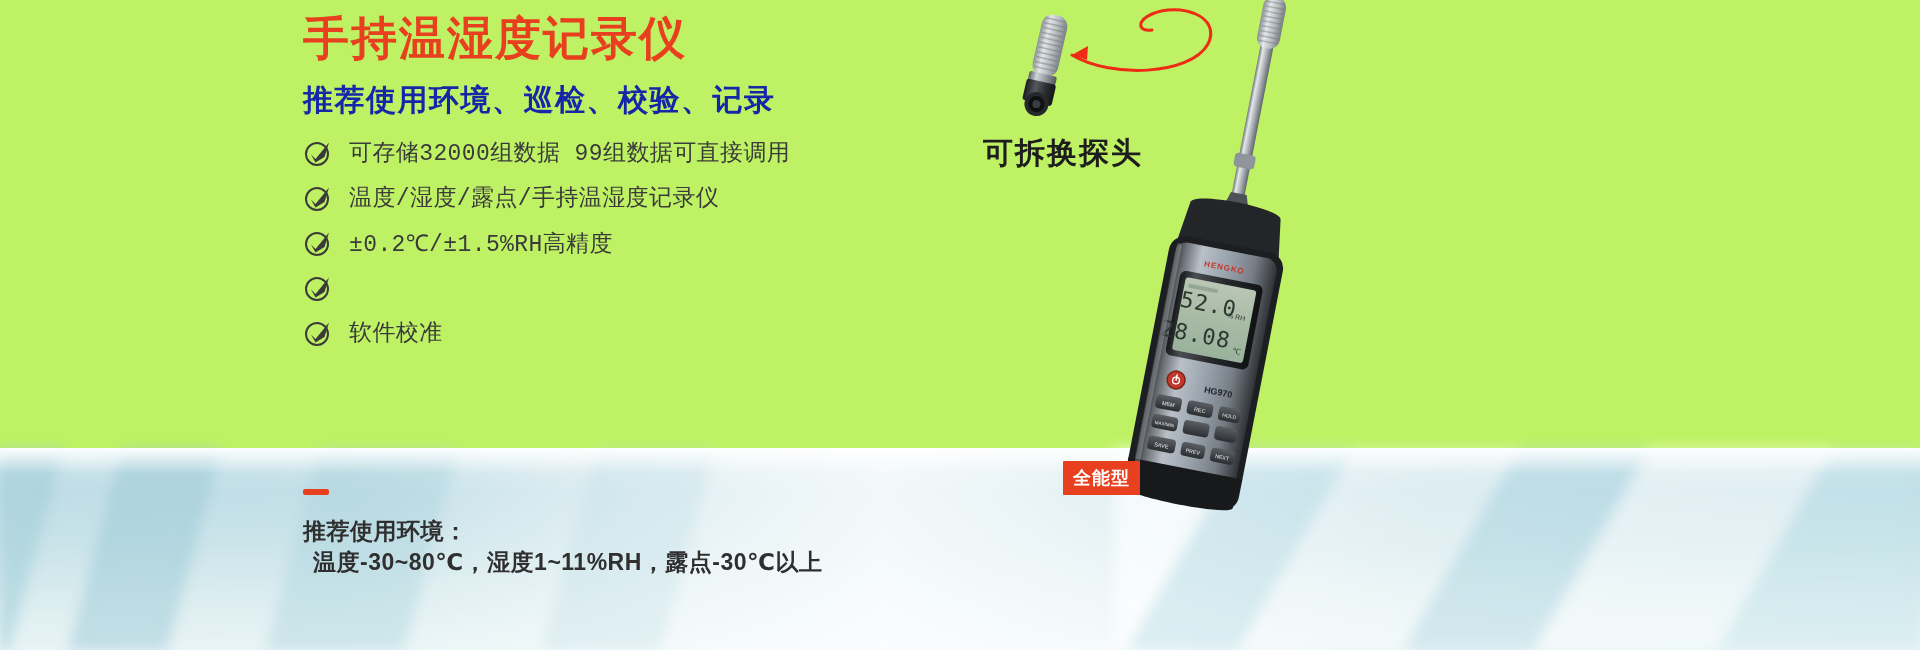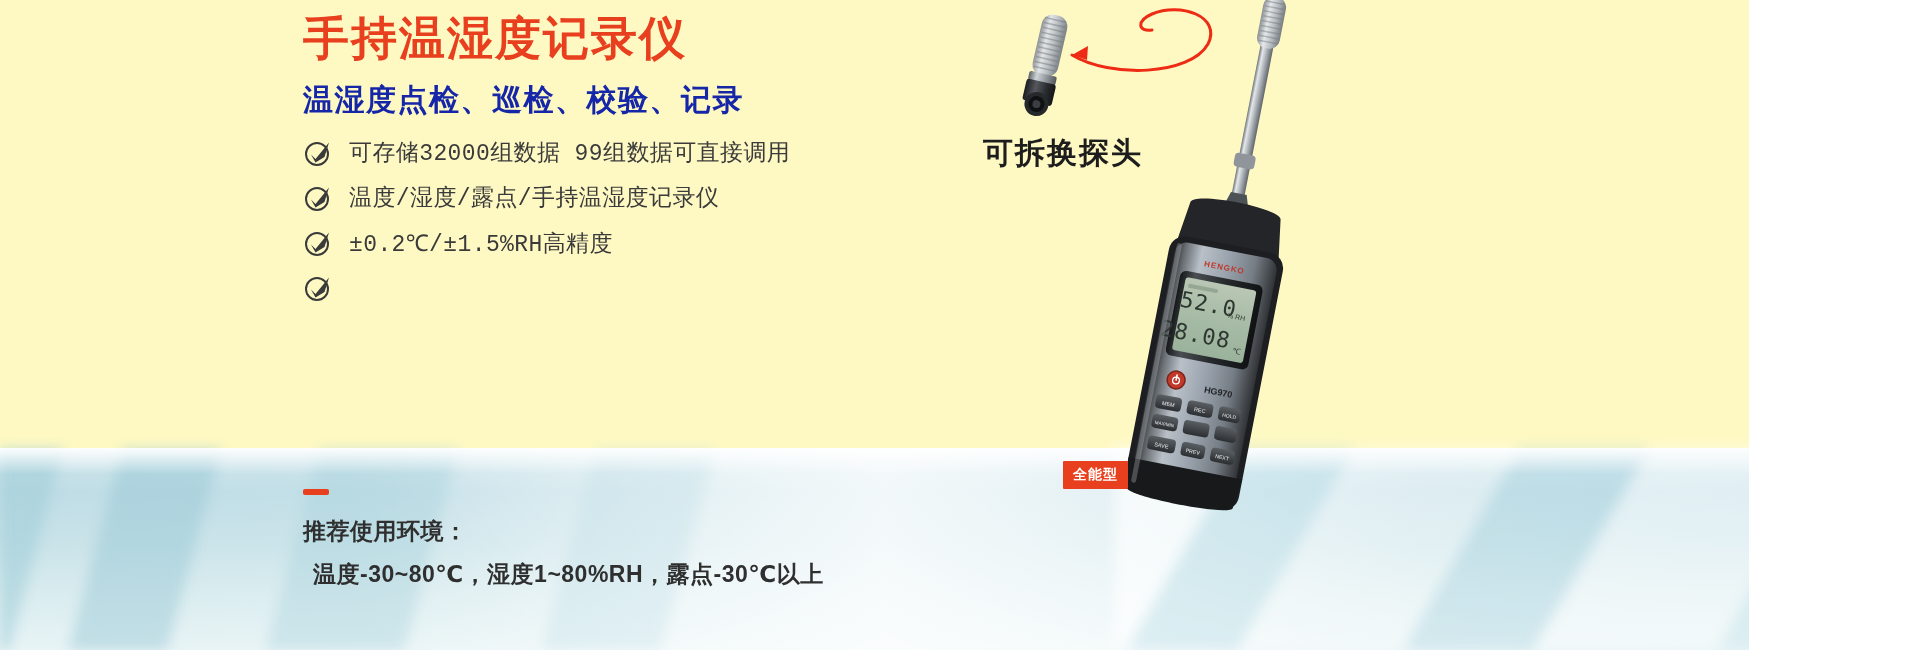--- a/index.html
+++ b/index.html
@@ -1,21 +1,21 @@
 <!DOCTYPE html>
 <html><head>
 <meta charset="utf-8">
 <style>
   html,body{margin:0;padding:0;}
   body{
     width:1920px;height:650px;
     font-family:"Liberation Sans","DejaVu Sans",sans-serif;
     background:#ffffff;overflow:hidden;
   }
-  .banner{position:relative;width:1749px;height:650px;overflow:hidden;background:#fef9c3;}
+  .banner{position:relative;width:1920px;height:650px;overflow:hidden;background:#bef264;}
 
   
   .photo-band{
     position:absolute;left:0;top:448px;width:1920px;height:202px;
     background:
       linear-gradient(to right,
         rgba(255,255,255,0) 0%,
         rgba(255,255,255,0.06) 18%,
         rgba(255,255,255,0.55) 34%,
         rgba(255,255,255,0.80) 46%,
@@ -75,57 +75,57 @@
   }
 
   
   .red-dash{
     position:absolute;left:303px;top:489px;width:26px;height:6px;
     background:#e8401e;border-radius:2px;
   }
   .env{position:absolute;left:303px;top:516px;}
   .env .line1{
     font-size:23px;color:#2f2f2f;font-weight:600;letter-spacing:.5px;
-    white-space:nowrap;margin-bottom:12px;
+    white-space:nowrap;
   }
   .env .line2{
     font-size:23px;color:#2f2f2f;font-weight:600;letter-spacing:.5px;
     white-space:nowrap;padding-left:10px;
   }
 
   
   .probe-label{
     position:absolute;left:983px;top:133px;
     font-size:30px;font-weight:bold;color:#1d1d1d;letter-spacing:2px;
     white-space:nowrap;
   }
   .badge{
     position:absolute;left:1063px;top:461px;
-    background:#e8401e;color:#fff;font-size:14px;font-weight:bold;
+    background:#e8401e;color:#fff;font-size:18px;font-weight:bold;
     padding:5px 10px;letter-spacing:1px;white-space:nowrap;border-radius:1px;
   }
 
   
   .probe-part{position:absolute;left:1010px;top:10px;width:70px;height:115px;}
   
   .arrow-svg{position:absolute;left:1040px;top:0px;width:200px;height:100px;}
 
   
   .device{position:absolute;left:1060px;top:0px;width:300px;height:520px;}
 </style>
 </head>
 <body>
 
 <div class="banner">
 
   <div class="photo-band"></div>
   <div class="band-top-fade"></div>
 
   <div class="headline">手持温湿度记录仪</div>
-  <div class="subhead">温湿度点检、巡检、校验、记录</div>
+  <div class="subhead">推荐使用环境、巡检、校验、记录</div>
 
   <div class="features">
 
     <div class="feat">
       <span class="chk">
         <svg viewBox="0 0 30 30">
           <circle cx="14" cy="16" r="11" fill="none" stroke="#3a3a3a" stroke-width="2"></circle>
           <path d="M8 16.5 L12.5 21 L26 4.5 L21.5 19 L12.5 24.5 Z" fill="#3a3a3a"></path>
         </svg>
       </span>
@@ -154,27 +154,36 @@
 
     <div class="feat">
       <span class="chk">
         <svg viewBox="0 0 30 30">
           <circle cx="14" cy="16" r="11" fill="none" stroke="#3a3a3a" stroke-width="2"></circle>
           <path d="M8 16.5 L12.5 21 L26 4.5 L21.5 19 L12.5 24.5 Z" fill="#3a3a3a"></path>
         </svg>
       </span>
     </div>
 
+    <div class="feat">
+      <span class="chk">
+        <svg viewBox="0 0 30 30">
+          <circle cx="14" cy="16" r="11" fill="none" stroke="#3a3a3a" stroke-width="2"></circle>
+          <path d="M8 16.5 L12.5 21 L26 4.5 L21.5 19 L12.5 24.5 Z" fill="#3a3a3a"></path>
+        </svg>
+      </span>
+      <span class="txt">软件校准</span>
+    </div>
 
   </div>
 
   <div class="red-dash"></div>
   <div class="env">
     <div class="line1">推荐使用环境：</div>
-    <div class="line2">温度-30~80℃，湿度1~80%RH，露点-30℃以上</div>
+    <div class="line2">温度-30~80℃，湿度1~11%RH，露点-30℃以上</div>
   </div>
 
   <div class="probe-part">
     <svg viewBox="0 0 70 115" width="70" height="115">
       <defs>
         <linearGradient id="mesh" x1="0" y1="0" x2="1" y2="0">
           <stop offset="0%" stop-color="#8e9296"></stop>
           <stop offset="30%" stop-color="#e3e6e8"></stop>
           <stop offset="62%" stop-color="#b9bec2"></stop>
           <stop offset="100%" stop-color="#7c8185"></stop>

